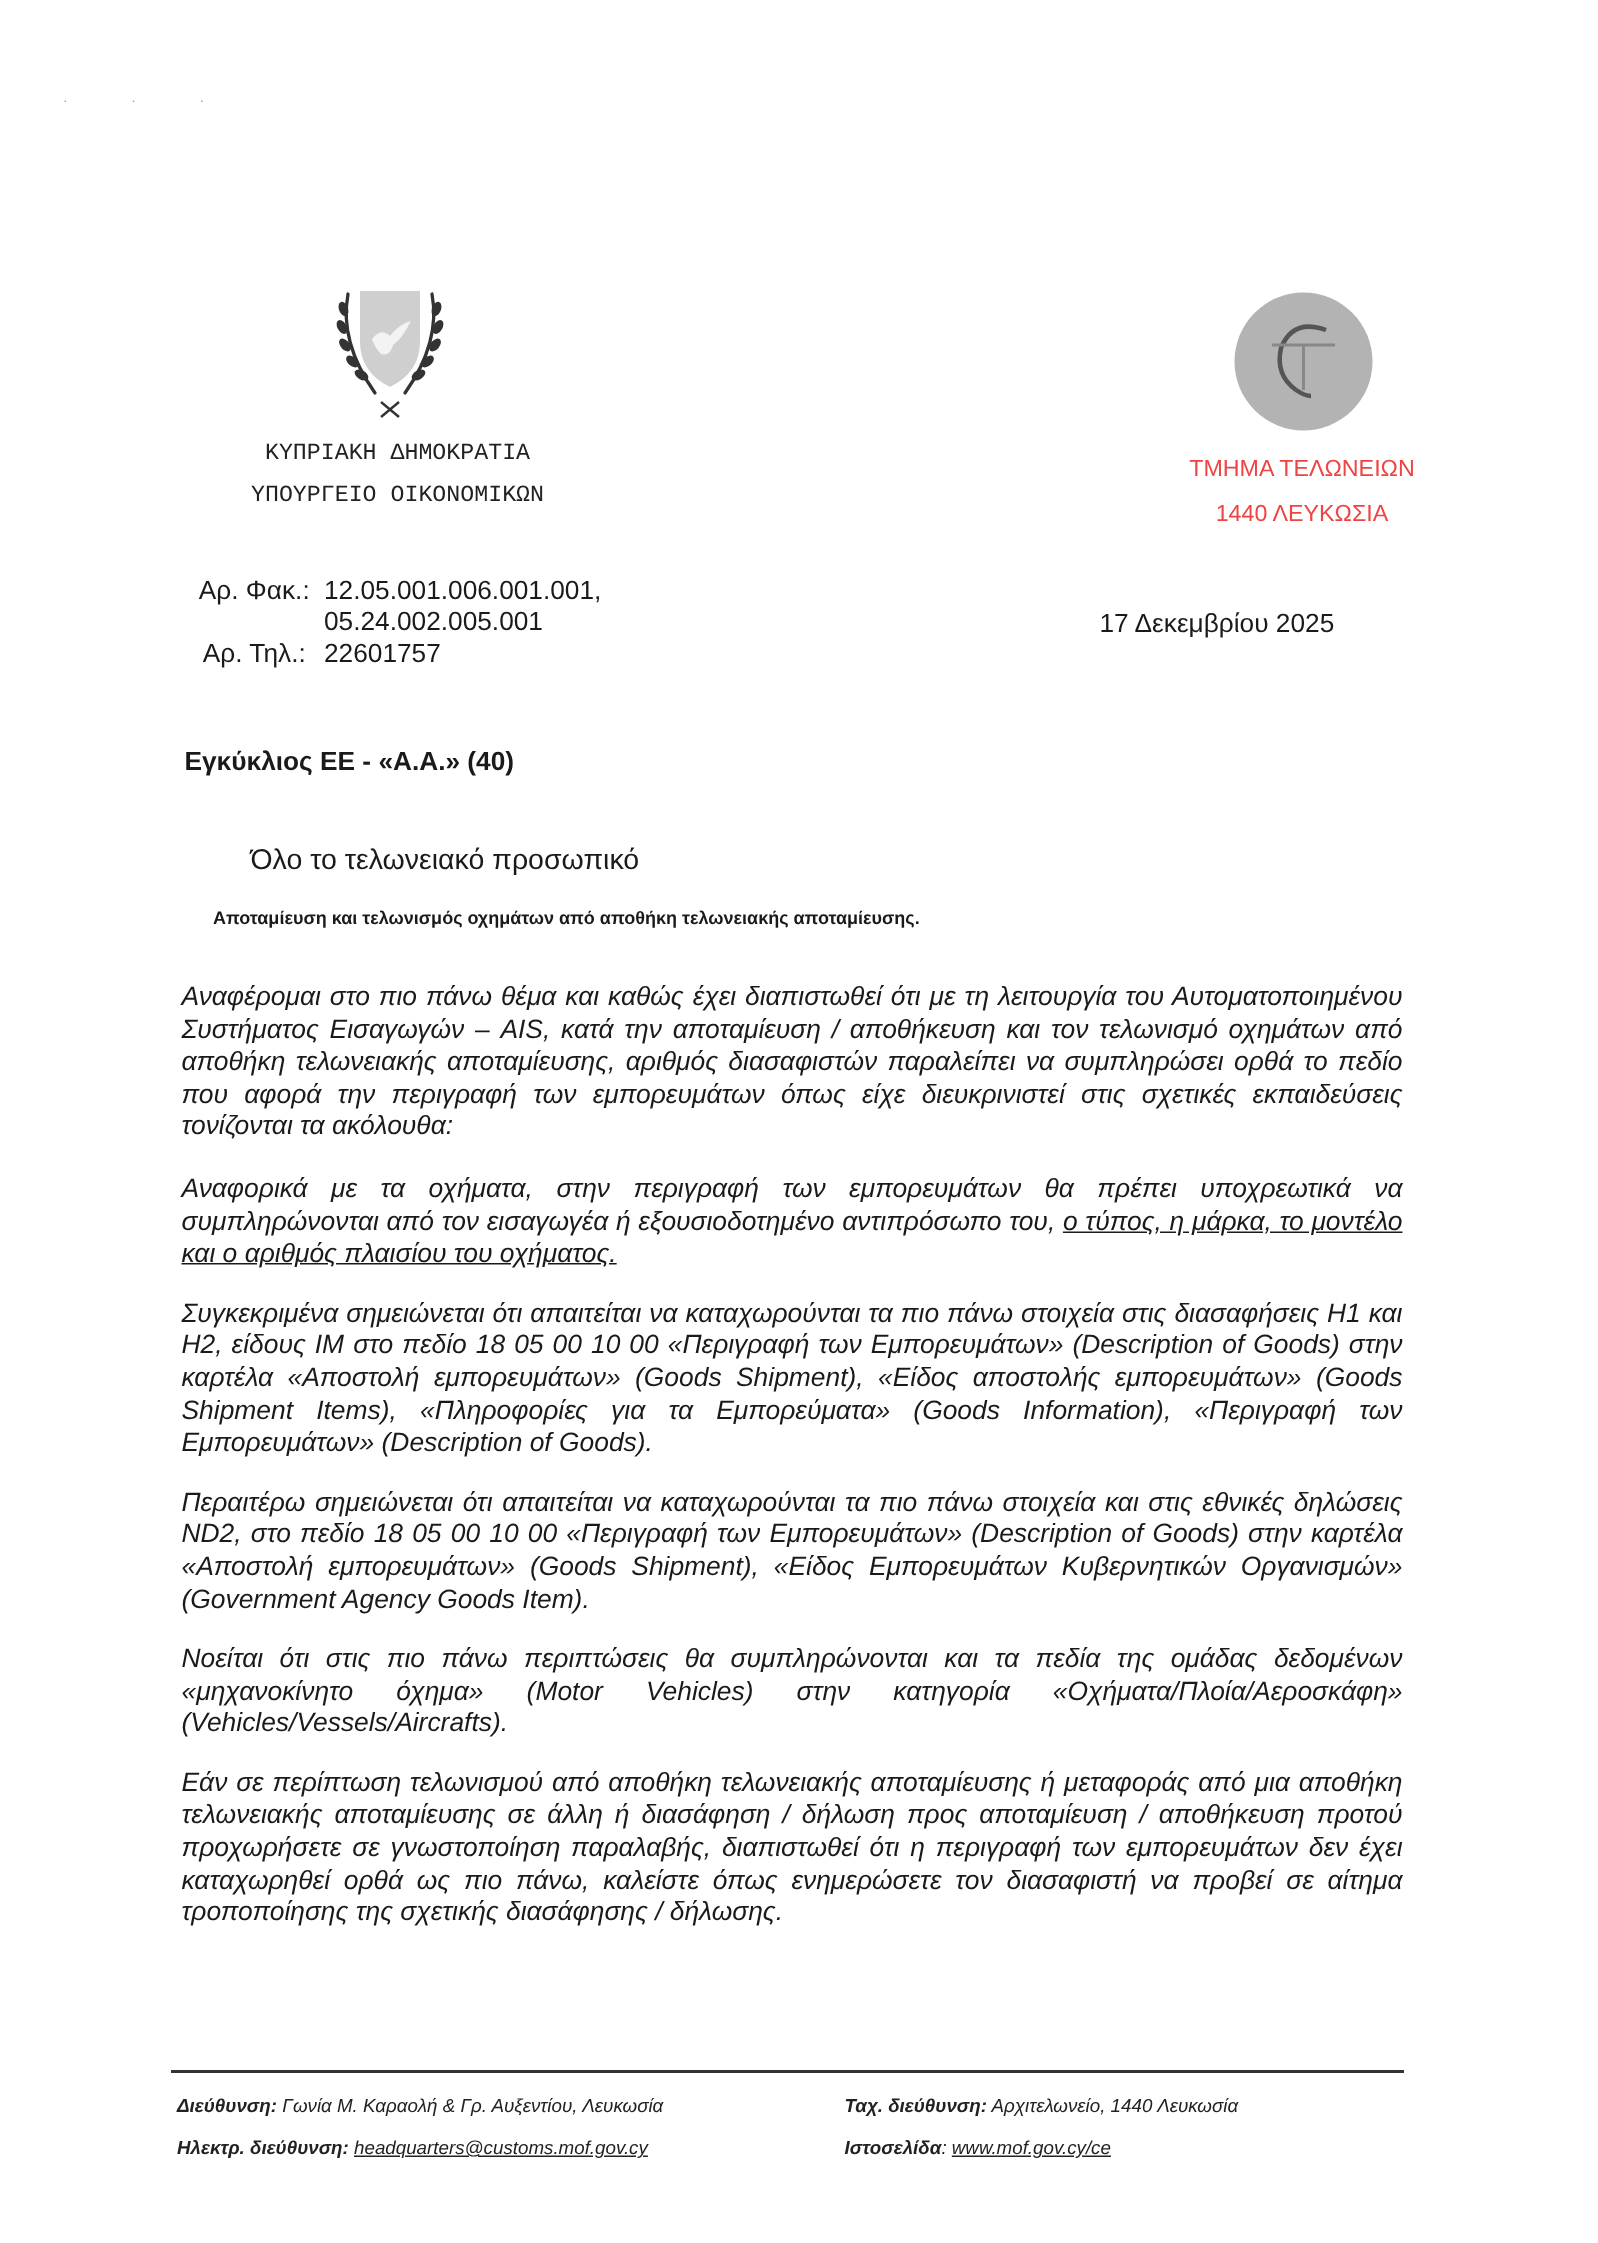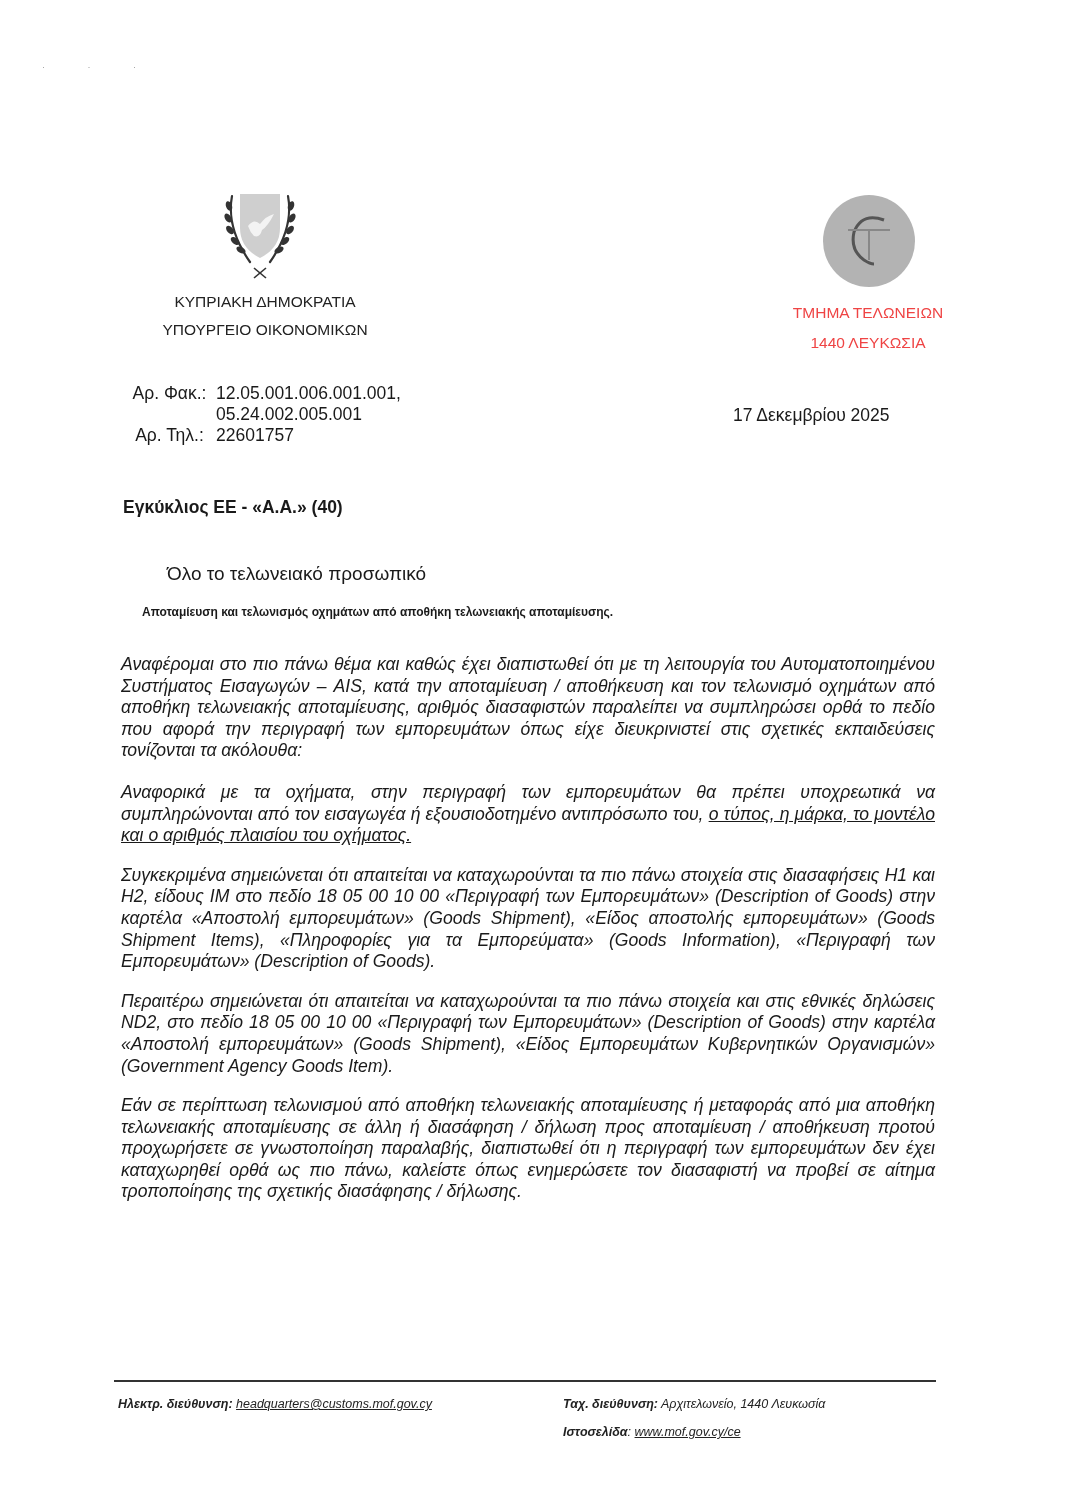--- a/index.html
+++ b/index.html
@@ -5,21 +5,21 @@
   html, body { margin: 0; padding: 0; background: #ffffff; }
   body {
     width: 1065px; height: 1495px; position: relative; overflow: hidden;
     font-family: "Liberation Sans", sans-serif; color: #1a1a1a;
   }
   .abs { position: absolute; }
   .scan-dots { left: 42px; top: 62px; font-size: 9px; color: #9a9a9a; letter-spacing: 20px; }
 
   
   .coat { left: 210px; top: 188px; width: 100px; height: 92px; }
-  .ministry { left: 120px; top: 288px; width: 290px; text-align: center; font-size: 15.5px; line-height: 28px; color: #222; }
+  .ministry { left: 120px; top: 288px; width: 290px; text-align: center; font-size: 15.5px; line-height: 28px; color: #222; font-family: Liberation Mono, monospace; }
   .seal { left: 822px; top: 194px; width: 94px; height: 94px; }
   .customs { left: 778px; top: 298px; width: 180px; text-align: center; font-size: 15.5px; line-height: 30px; color: #ef4444; }
 
   
   .refs { left: 123px; top: 383px; font-size: 17.5px; line-height: 21px; text-align: center; }
   .refs .row { display: flex; }
   .refs .lbl { width: 93px; }
   .date { left: 733px; top: 405px; font-size: 17.5px; }
 
   .circular { left: 123px; top: 497px; font-size: 17.5px; font-weight: bold; }
@@ -107,23 +107,25 @@
 
 <div class="abs circular">Εγκύκλιος ΕΕ - «Α.Α.» (40)</div>
 <div class="abs recipient">Όλο το τελωνειακό προσωπικό</div>
 <div class="abs subject">Αποταμίευση και τελωνισμός οχημάτων από αποθήκη τελωνειακής αποταμίευσης.</div>
 
 <div class="abs body">
   <p class="p1">Αναφέρομαι στο πιο πάνω θέμα και καθώς έχει διαπιστωθεί ότι με τη λειτουργία του Αυτοματοποιημένου Συστήματος Εισαγωγών – AIS, κατά την αποταμίευση / αποθήκευση και τον τελωνισμό οχημάτων από αποθήκη τελωνειακής αποταμίευσης, αριθμός διασαφιστών παραλείπει να συμπληρώσει ορθά το πεδίο που αφορά την περιγραφή των εμπορευμάτων όπως είχε διευκρινιστεί στις σχετικές εκπαιδεύσεις τονίζονται τα ακόλουθα:</p>
   <p><span>Αναφορικά με τα οχήματα, στην περιγραφή των εμπορευμάτων θα πρέπει υποχρεωτικά να συμπληρώνονται από τον εισαγωγέα ή εξουσιοδοτημένο αντιπρόσωπο του, </span><u>ο τύπος, η μάρκα, το μοντέλο και ο αριθμός πλαισίου του οχήματος.</u></p>
   <p>Συγκεκριμένα σημειώνεται ότι απαιτείται να καταχωρούνται τα πιο πάνω στοιχεία στις διασαφήσεις Η1 και Η2, είδους IM στο πεδίο 18 05 00 10 00 «Περιγραφή των Εμπορευμάτων» (Description of Goods) στην καρτέλα «Αποστολή εμπορευμάτων» (Goods Shipment), «Είδος αποστολής εμπορευμάτων» (Goods Shipment Items), «Πληροφορίες για τα Εμπορεύματα» (Goods Information), «Περιγραφή των Εμπορευμάτων» (Description of Goods).</p>
   <p>Περαιτέρω σημειώνεται ότι απαιτείται να καταχωρούνται τα πιο πάνω στοιχεία και στις εθνικές δηλώσεις ND2, στο πεδίο 18 05 00 10 00 «Περιγραφή των Εμπορευμάτων» (Description of Goods) στην καρτέλα «Αποστολή εμπορευμάτων» (Goods Shipment), «Είδος Εμπορευμάτων Κυβερνητικών Οργανισμών» (Government Agency Goods Item).</p>
+  <p>Νοείται ότι στις πιο πάνω περιπτώσεις θα συμπληρώνονται και τα πεδία της ομάδας δεδομένων «μηχανοκίνητο όχημα» (Motor Vehicles) στην κατηγορία «Οχήματα/Πλοία/Αεροσκάφη» (Vehicles/Vessels/Aircrafts).</p>
   <p>Εάν σε περίπτωση τελωνισμού από αποθήκη τελωνειακής αποταμίευσης ή μεταφοράς από μια αποθήκη τελωνειακής αποταμίευσης σε άλλη ή διασάφηση / δήλωση προς αποταμίευση / αποθήκευση προτού προχωρήσετε σε γνωστοποίηση παραλαβής, διαπιστωθεί ότι η περιγραφή των εμπορευμάτων δεν έχει καταχωρηθεί ορθά ως πιο πάνω, καλείστε όπως ενημερώσετε τον διασαφιστή να προβεί σε αίτημα τροποποίησης της σχετικής διασάφησης / δήλωσης.</p>
 </div>
 
 <div class="abs footer-rule"></div>
 <div class="abs footer left">
+  <div><b>Διεύθυνση:</b> <span>Γωνία Μ. Καραολή &amp; Γρ. Αυξεντίου, Λευκωσία</span></div>
   <div><b>Ηλεκτρ. διεύθυνση:</b> <a>headquarters@customs.mof.gov.cy</a></div>
 </div>
 <div class="abs footer right">
   <div><b>Ταχ. διεύθυνση:</b> <span>Αρχιτελωνείο, 1440 Λευκωσία</span></div>
   <div><b>Ιστοσελίδα</b>: <a>www.mof.gov.cy/ce</a></div>
 </div>
 
 </body></html>

